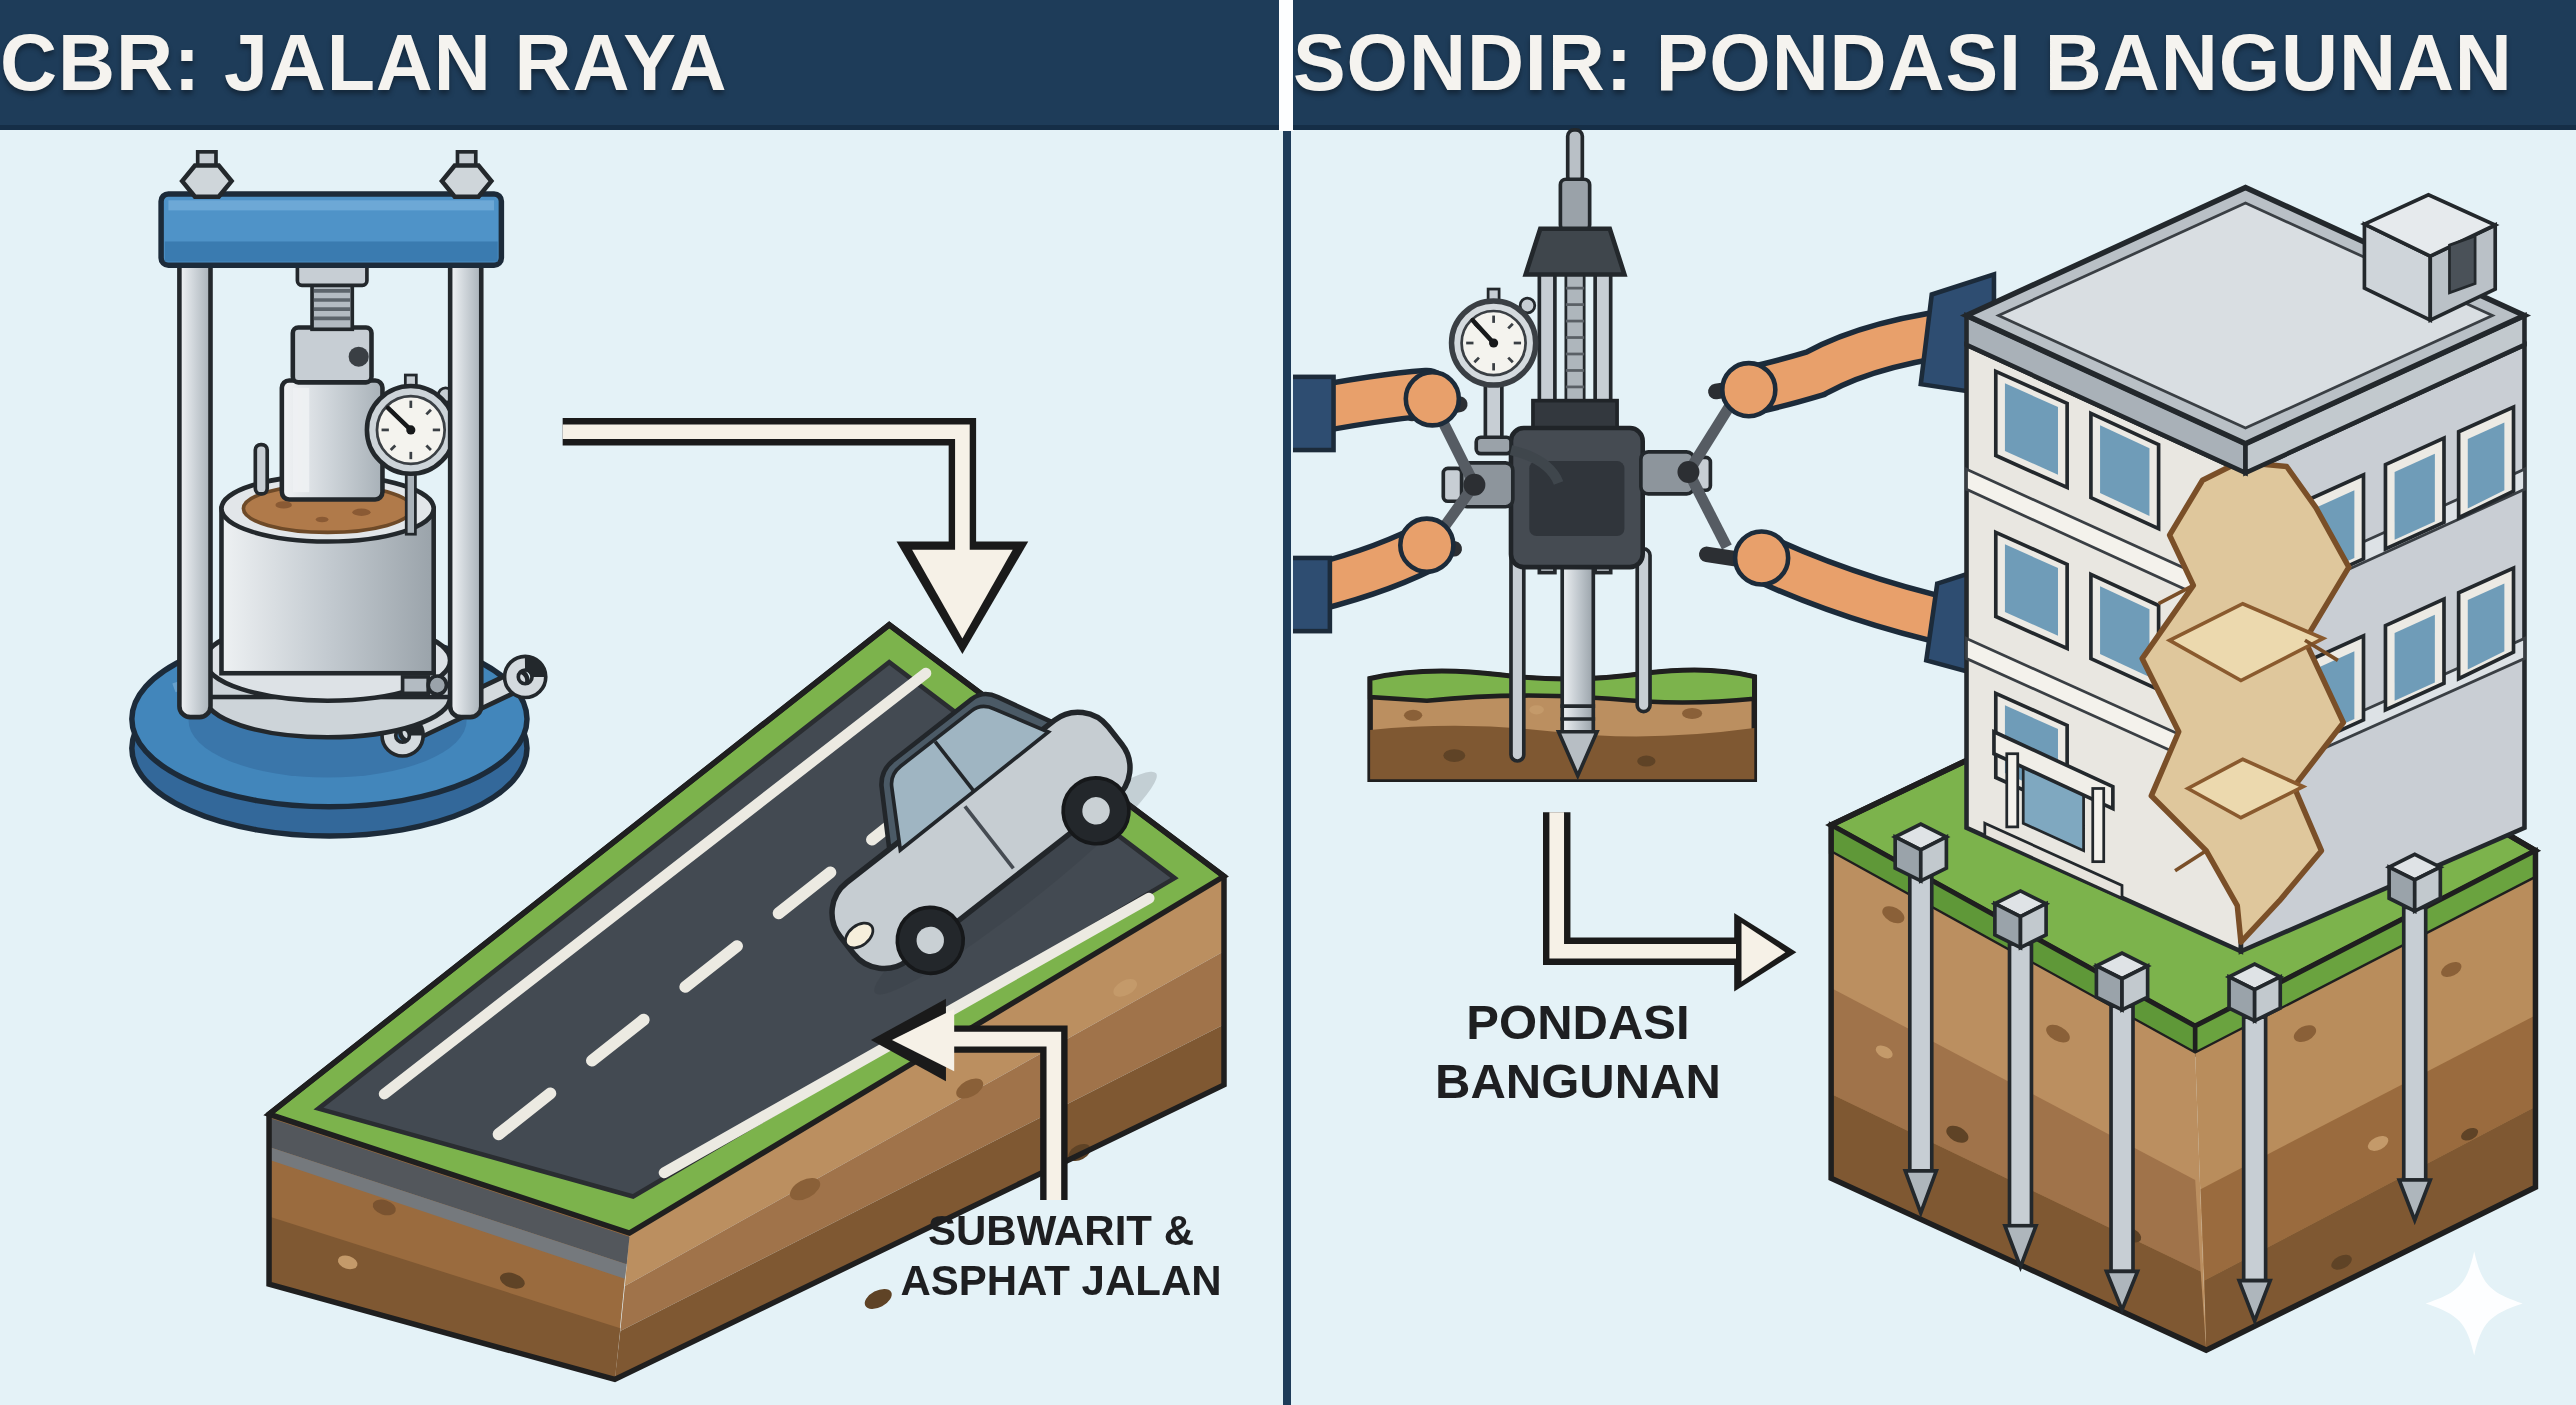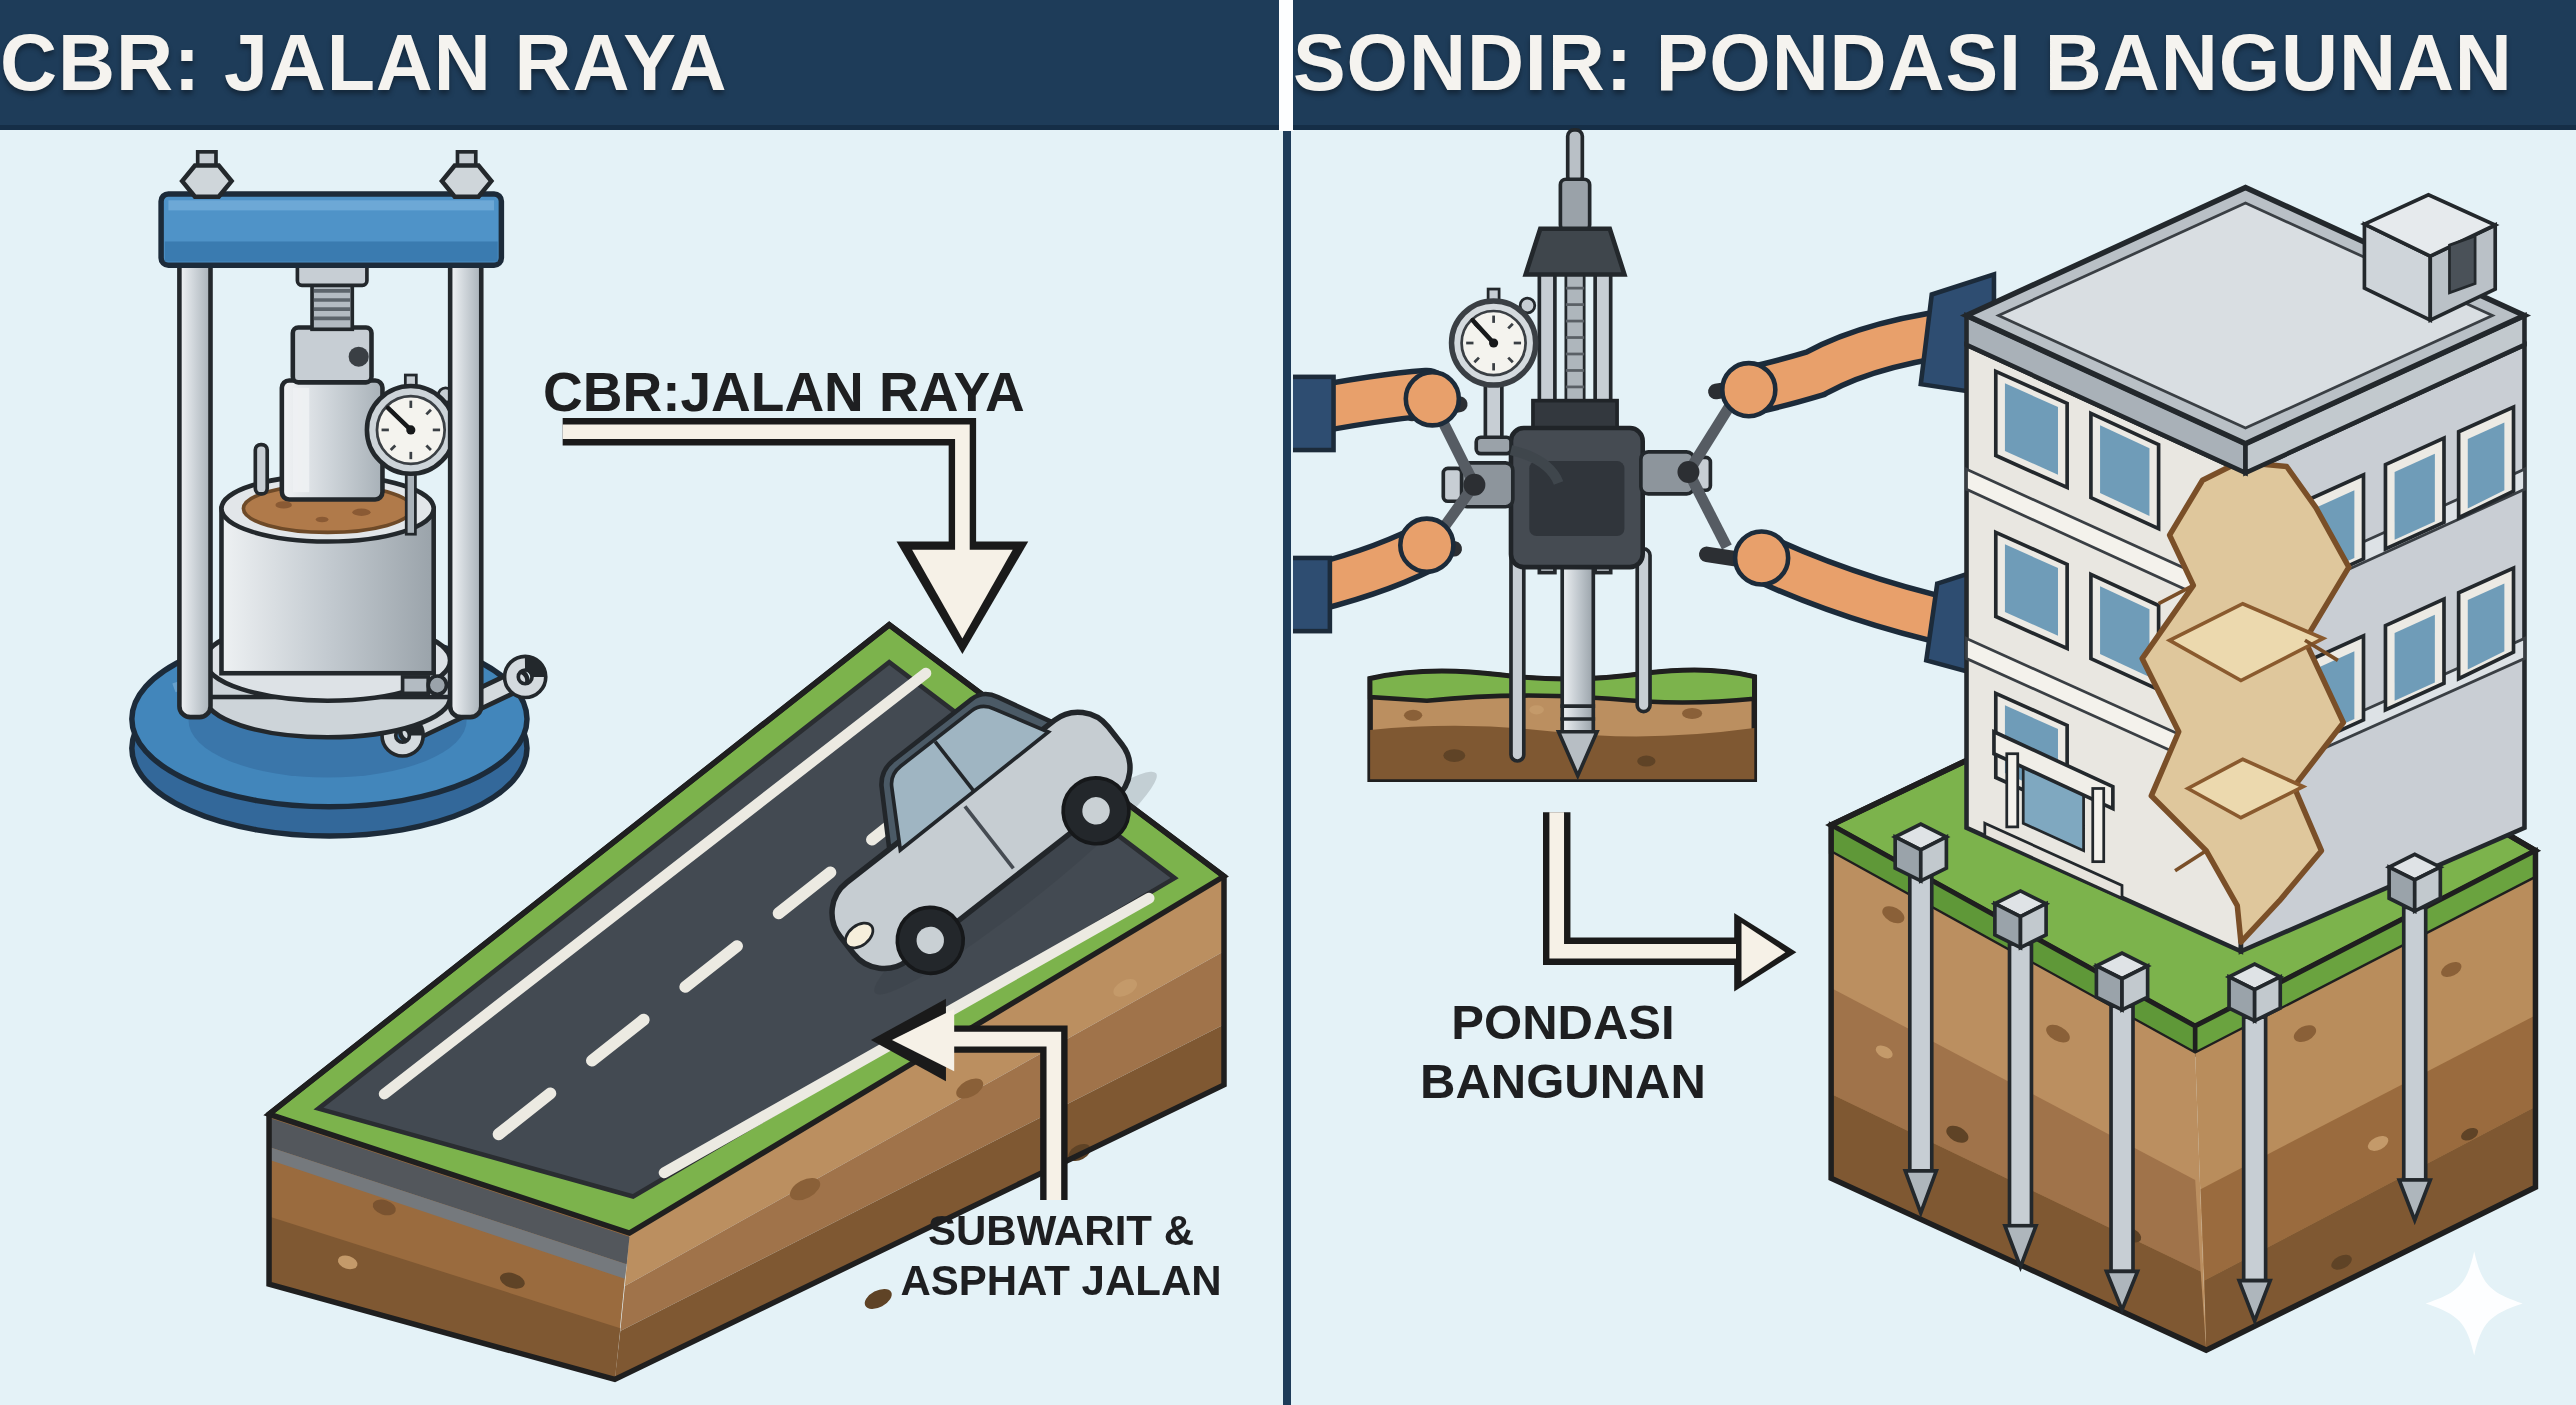--- a/index.html
+++ b/index.html
@@ -212,21 +212,20 @@
       </g>
 
       <g>
         <path d="M1152,1312 V1136 H1030" fill="none" stroke="#1a1a1a" stroke-width="30"></path>
         <polygon points="1034,1092 1034,1182 952,1137" fill="#1a1a1a"></polygon>
         <path d="M1152,1312 V1136 H1030" fill="none" stroke="#f6f1e7" stroke-width="16"></path>
         <polygon points="1043,1103 1043,1171 975,1137" fill="#f6f1e7"></polygon>
       </g>
     </svg>
 
-    <div class="callout callout-cbr">CBR:JALAN RAYA</div>
     <div class="callout callout-sub">
       <div>SUBWARIT &amp;</div>
       <div>ASPHAT JALAN</div>
     </div>
   </div>
 
   <div class="header-gap"></div>
   <div class="divider-line"></div>
 
   <div class="panel panel-right">
@@ -499,19 +498,19 @@
           <polygon points="2623,1290 2657,1290 2640,1334" fill="#aeb6bc" stroke="#23282c" stroke-width="4"></polygon>
           <polygon points="2612,948 2640,934 2668,948 2640,962" fill="#dfe3e6" stroke="#23282c" stroke-width="4"></polygon>
           <polygon points="2612,948 2640,962 2640,996 2612,982" fill="#9aa3aa" stroke="#23282c" stroke-width="4"></polygon>
           <polygon points="2640,962 2668,948 2668,982 2640,996" fill="#c2c9ce" stroke="#23282c" stroke-width="4"></polygon>
         </g>
       </g>
 
       <path d="M2705,1368 C2713,1404 2722,1413 2758,1425 C2722,1437 2713,1446 2705,1482 C2697,1446 2688,1437 2652,1425 C2688,1413 2697,1404 2705,1368 Z" fill="#ffffff" opacity="0.92"></path>
     </svg>
 
-    <div class="callout callout-pondasi" style="left:64px;">
+    <div class="callout callout-pondasi" style="left:79px;">
       <div>PONDASI</div>
       <div>BANGUNAN</div>
     </div>
   </div>
 </div>
 
 
 </body></html>

